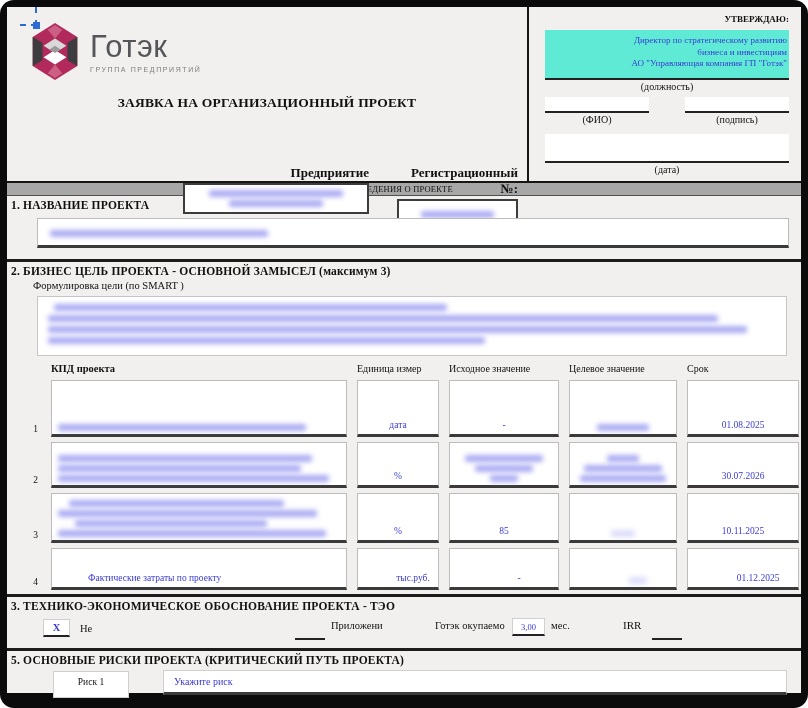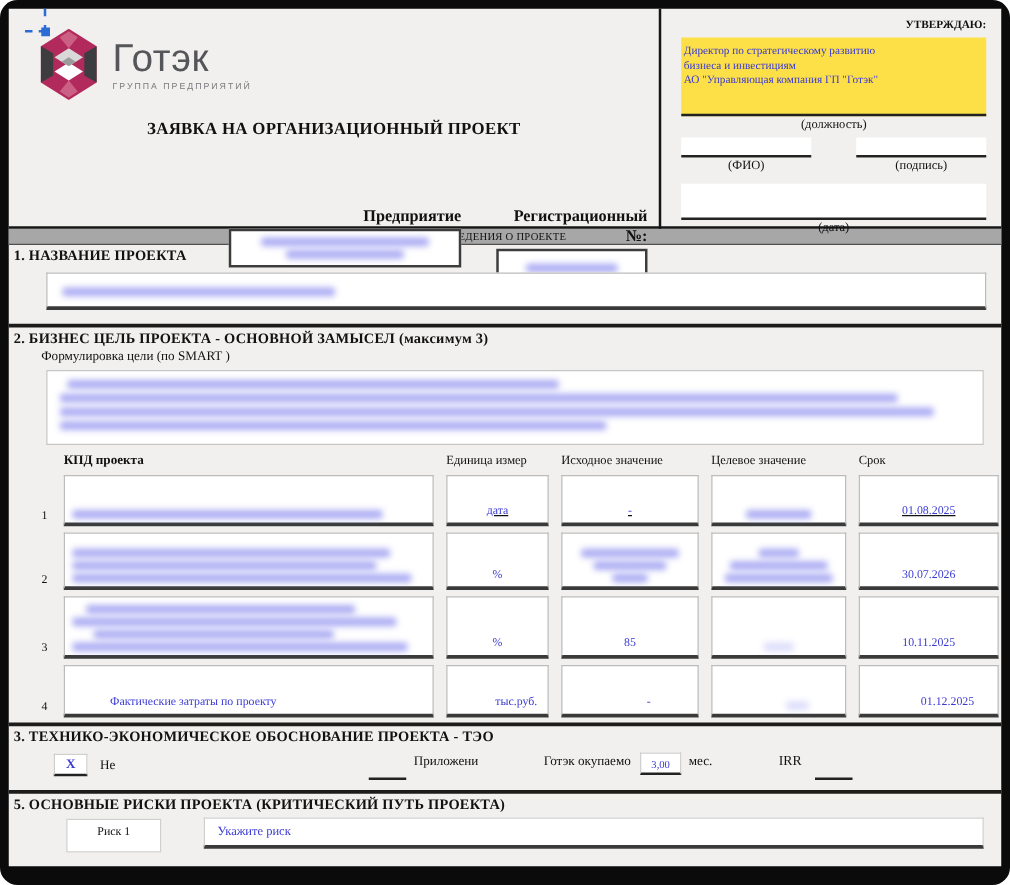--- a/index.html
+++ b/index.html
@@ -29,22 +29,22 @@
               font-weight:bold;font-size:13.5px;letter-spacing:.2px;}
   .field-group{position:absolute;top:112px;}
   .fg-ent{left:176px;width:186px;}
   .fg-reg{left:390px;width:121px;}
   .fg-label{text-align:right;font-weight:bold;font-size:13px;margin-bottom:2px;margin-top:46px;}
   .fg-box{height:31px;background:#fff;border:2px solid #3c3c3c;display:flex;flex-direction:column;
           justify-content:center;align-items:center;gap:3px;}
 
   .approve{position:absolute;left:522px;right:0;top:0;padding:7px 12px 0 16px;}
   .approve-head{text-align:right;font-weight:bold;font-size:9px;}
-  .pos-box{margin-top:6px;background:#fde047;border-bottom:2px solid #222;
-           text-align:left;color:var(--blue);font-size:9px;line-height:1.3;padding:5px 2px 21px;}
+  .pos-box{margin-top:6px;background:#5eead4;border-bottom:2px solid #222;
+           text-align:right;color:var(--blue);font-size:9px;line-height:1.3;padding:5px 2px 8px;}
   .cap{text-align:center;font-size:10px;margin:1px 0 5px;}
   .sig-row{display:flex;gap:36px;}
   .sig-cell{flex:1;}
   .sig-box{height:16px;background:#fff;border-bottom:2px solid #222;}
   .date-box{margin-top:4px;height:29px;background:#fff;border-bottom:2px solid #222;}
 
   
   .info-bar{height:13px;line-height:13px;background:var(--bar);border-bottom:1px solid #505050;
             text-align:center;font-weight:normal;font-size:8.5px;letter-spacing:.2px;}
 
@@ -67,21 +67,21 @@
        grid-template-columns:22px 296px 82px 110px 108px 112px;
        column-gap:10px;row-gap:5px;align-items:end;}
   .kh{font-size:10px;padding-bottom:1px;white-space:nowrap;overflow:hidden;}
   .kh.b{font-weight:bold;font-size:10.5px;}
   .kcell{background:#fff;border:1px solid var(--boxline);border-bottom:3px solid var(--under);
          display:flex;flex-direction:column;justify-content:flex-end;align-items:center;
          gap:3px;padding:3px 6px;width:100%;}
   .kcell.left{align-items:flex-start;}
   .kval{color:var(--blue);font-size:9.5px;line-height:1.15;}
   .knum{font-size:9.5px;text-align:right;padding:0 3px 3px 0;}
-  .h40{height:41px;text-decoration:underline;} .h46{height:46px;} .h50{height:50px;} .h42{height:42px;padding-left:36px;}
+  .h40{height:57px;} .h46{height:46px;} .h50{height:50px;} .h42{height:42px;padding-left:36px;}
   .bl.w-cell{align-self:stretch;}
 
   
   .teo-row{position:relative;height:36px;font-size:10.5px;}
   .xbox{position:absolute;left:36px;top:7px;width:27px;height:18px;background:#fff;
         border:1px solid #cfcfcf;border-bottom:2.5px solid #222;color:var(--blue);
         font-weight:bold;text-align:center;line-height:16px;font-size:10.5px;}
   .teo-ne{position:absolute;left:73px;top:11px;}
   .useg1{position:absolute;left:288px;top:26px;width:30px;border-top:2px solid #222;}
   .teo-att{position:absolute;left:324px;top:8px;}

